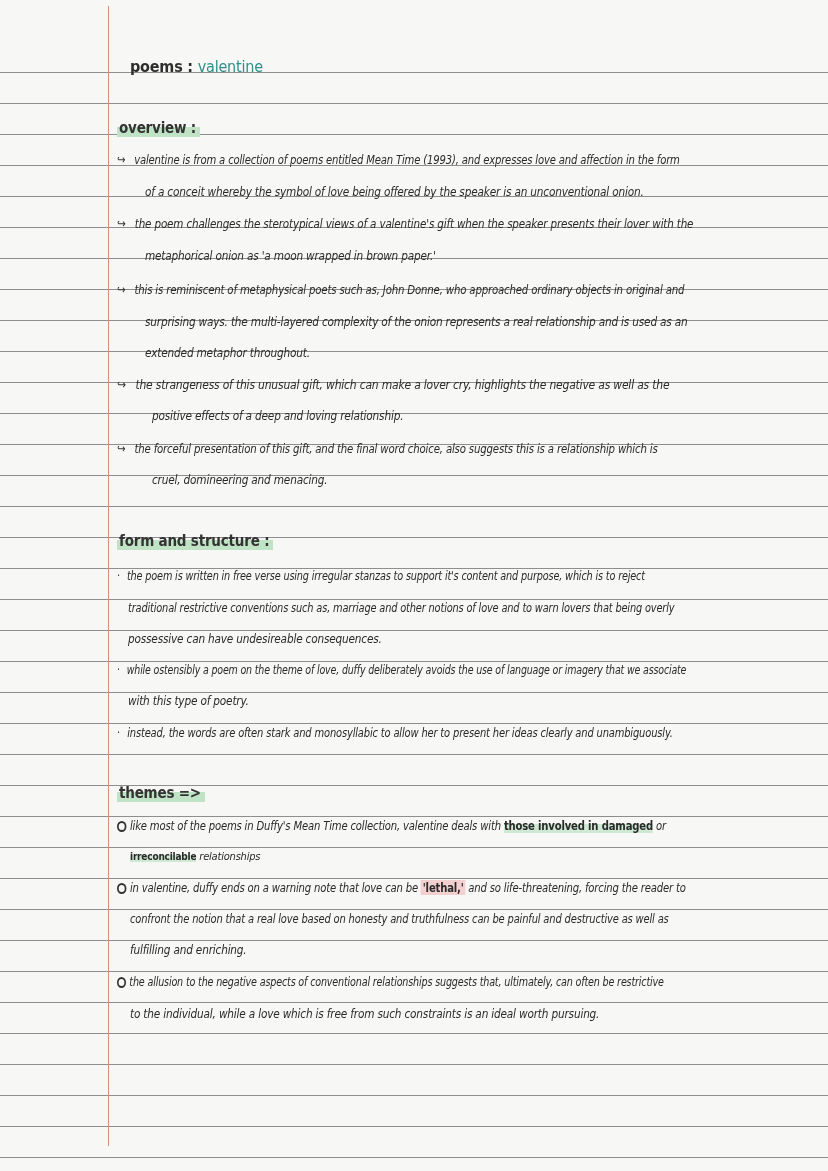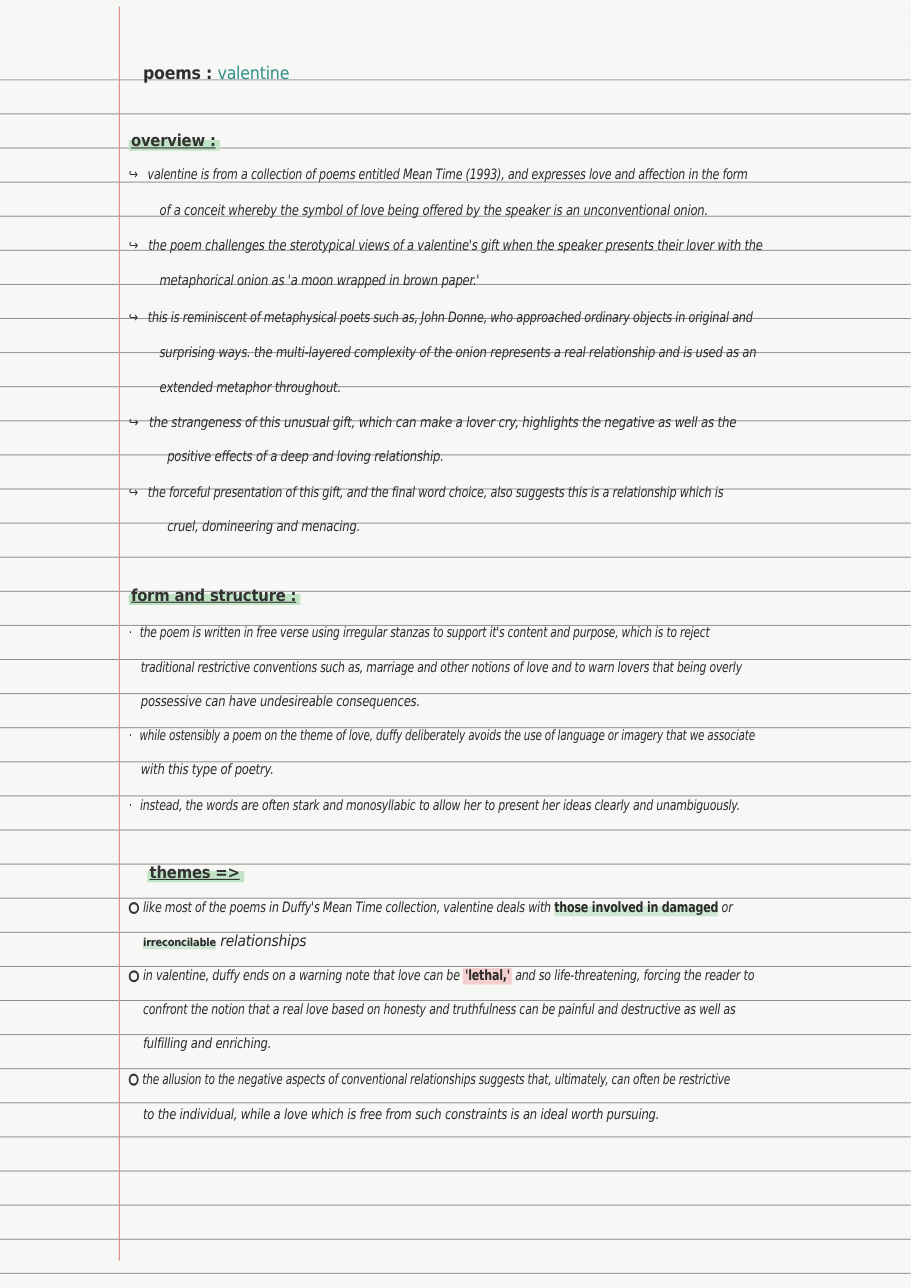--- a/index.html
+++ b/index.html
@@ -30,21 +30,20 @@
     font-family:"DejaVu Sans Condensed","DejaVu Sans", sans-serif;
     font-size:13px; color:#2a2a2a; letter-spacing:-0.2px;
     transform-origin:left center; font-style:italic;
   }
   .title { font-size:16px; font-style:normal; font-weight:bold; color:#2e2e2e; }
   .title .accent { color:#2f8f88; font-weight:normal; }
   .heading {
     font-size:15px; font-style:normal; font-weight:bold; color:#333;
     padding:0 4px 0 2px;
     background:linear-gradient(to top, #bfe3c4 0%, #bfe3c4 55%, transparent 55%);
-    text-decoration:underline;
   }
   .hl { background:linear-gradient(to top, #cfe8d3 0%, #cfe8d3 60%, transparent 60%); font-weight:bold; font-style:normal; }
   .hl-red { background:#f3cfcf; font-weight:bold; font-style:normal; padding:0 2px; }
   .arrow { display:inline-block; width:20px; font-style:normal; color:#333; }
   .bullet { display:inline-block; width:12px; font-style:normal; color:#333; }
   .circle { display:inline-block; width:7px; height:7px; border:2px solid #333; border-radius:50%; margin-right:4px; vertical-align:middle; }
 </style>
 </head>
 <body>
 
@@ -81,24 +80,24 @@
 
     <div class="ln" style="left:117px; top:568px; transform:scaleX(0.83);"><span class="bullet">·</span><span>the poem is written in free verse using irregular stanzas to support it's content and purpose, which is to reject</span></div>
     <div class="ln" style="left:128px; top:600px; transform:scaleX(0.84);">traditional restrictive conventions such as, marriage and other notions of love and to warn lovers that being overly</div>
     <div class="ln" style="left:128px; top:631px; transform:scaleX(0.9);">possessive can have undesireable consequences.</div>
 
     <div class="ln" style="left:117px; top:662px; transform:scaleX(0.81);"><span class="bullet">·</span><span>while ostensibly a poem on the theme of love, duffy deliberately avoids the use of language or imagery that we associate</span></div>
     <div class="ln" style="left:128px; top:693px; transform:scaleX(0.9);">with this type of poetry.</div>
 
     <div class="ln" style="left:117px; top:725px; transform:scaleX(0.85);"><span class="bullet">·</span><span>instead, the words are often stark and monosyllabic to allow her to present her ideas clearly and unambiguously.</span></div>
 
-    <div class="ln heading" style="left:134px; top:784px;">themes =&gt;</div>
+    <div class="ln heading" style="left:117px; top:784px;">themes =&gt;</div>
 
     <div class="ln" style="left:117px; top:818px; transform:scaleX(0.86);"><span class="circle"></span><span>like most of the poems in Duffy's Mean Time collection, valentine deals with </span><span class="hl">those involved in damaged</span><span> or</span></div>
-    <div class="ln" style="left:130px; top:848px;"><span class="hl" style="font-size:10px;">irreconcilable</span><span style="font-size:14px;"> relationships</span></div>
+    <div class="ln" style="left:130px; top:848px;"><span class="hl" style="font-size:10px;">irreconcilable</span><span style="font-size:11px;"> relationships</span></div>
 
     <div class="ln" style="left:117px; top:880px; transform:scaleX(0.86);"><span class="circle"></span><span>in valentine, duffy ends on a warning note that love can be </span><span class="hl-red">'lethal,'</span><span> and so life-threatening, forcing the reader to</span></div>
     <div class="ln" style="left:130px; top:911px; transform:scaleX(0.85);">confront the notion that a real love based on honesty and truthfulness can be painful and destructive as well as</div>
     <div class="ln" style="left:130px; top:942px; transform:scaleX(0.9);">fulfilling and enriching.</div>
 
     <div class="ln" style="left:117px; top:974px; transform:scaleX(0.82);"><span class="circle"></span><span>the allusion to the negative aspects of conventional relationships suggests that, ultimately, can often be restrictive</span></div>
     <div class="ln" style="left:130px; top:1006px; transform:scaleX(0.9);">to the individual, while a love which is free from such constraints is an ideal worth pursuing.</div>
 
   </div>
 </div>

